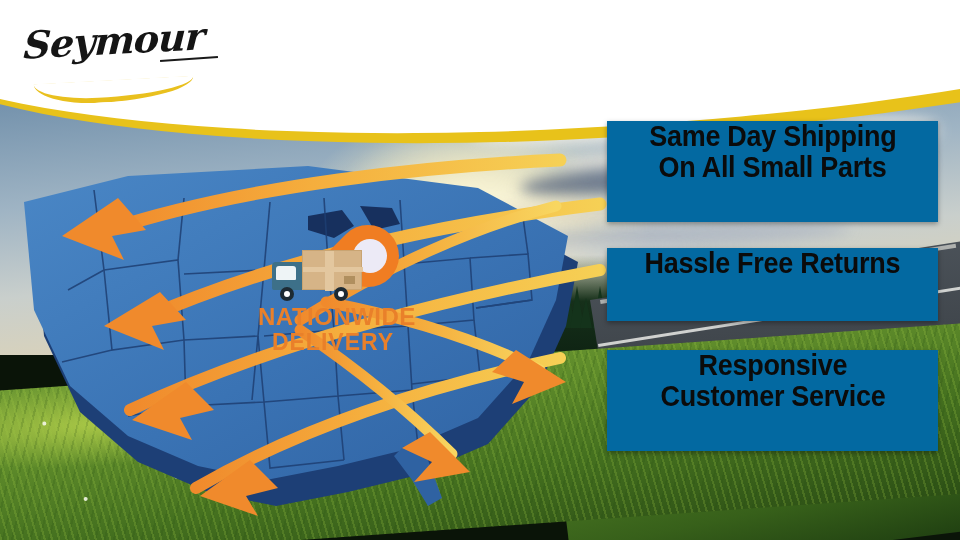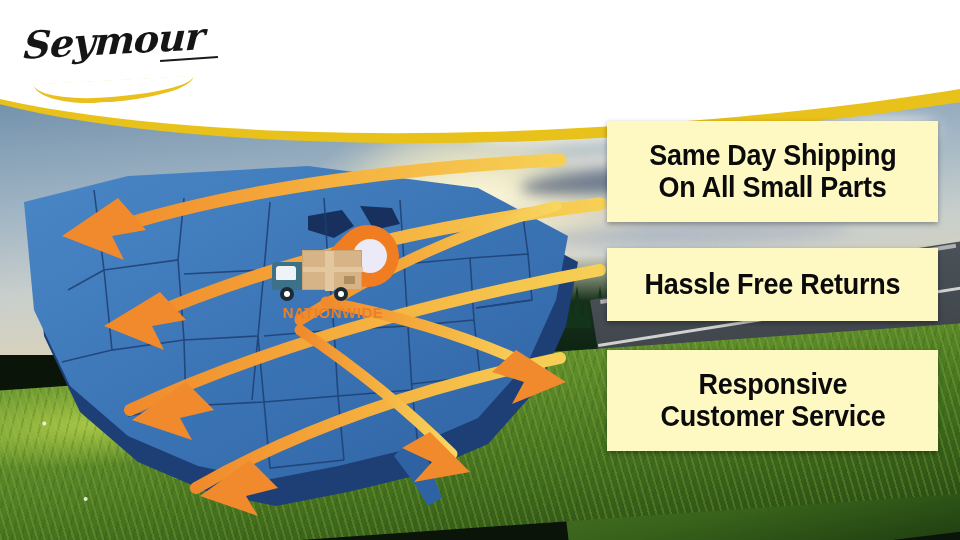--- a/index.html
+++ b/index.html
@@ -152,27 +152,27 @@
   .truck-win{position:absolute;left:4px;top:4px;width:20px;height:14px;background:#eef4f6;border-radius:3px 3px 1px 1px;}
   .truck-box{position:absolute;left:30px;top:2px;width:60px;height:40px;background:#d6b487;border:1px solid #c9a472;}
   .truck-tape{position:absolute;left:22px;top:0;width:9px;height:40px;background:#e3c79f;}
   .truck-tape2{position:absolute;left:0;top:16px;width:60px;height:5px;background:#e3c79f;}
   .truck-label{position:absolute;right:6px;bottom:5px;width:11px;height:8px;background:#b08f5f;}
   .wheel{position:absolute;bottom:-1px;width:14px;height:14px;border-radius:50%;background:#1d2a33;}
   .wheel::after{content:"";position:absolute;left:4px;top:4px;width:6px;height:6px;border-radius:50%;background:#fff;}
   .w1{left:8px;}
   .w2{left:62px;}
   .nw-text{position:absolute;left:258px;top:305px;width:150px;text-align:center;}
-  .nw-1{font-family:"Liberation Sans",sans-serif;font-weight:700;font-size:15px;color:#e9802a;letter-spacing:.5px;line-height:1;}
+  .nw-1{font-family:"Liberation Sans",sans-serif;font-weight:700;font-size:24px;color:#e9802a;letter-spacing:.5px;line-height:1;}
   .nw-2{font-family:"Liberation Sans",sans-serif;font-weight:700;font-size:23px;color:#e9802a;letter-spacing:1px;line-height:1.15;}
 
   
   .promo{
-    position:absolute;background:#fef9c3;
-    display:flex;flex-direction:column;align-items:center;justify-content:center;
+    position:absolute;background:#0369a1;
+    display:flex;flex-direction:column;align-items:center;
     box-shadow:0 2px 5px rgba(0,0,0,.35);
   }
   .promo .line{
     font-family:"Liberation Sans",sans-serif;font-weight:700;
     color:#0b0b0b;text-align:center;line-height:1.08;
     transform:scaleX(.93);letter-spacing:-.3px;
     white-space:nowrap;
   }
   #promo-0{left:607px;top:121px;width:331px;height:101px;}
   #promo-0 .line{font-size:29px;}
@@ -390,20 +390,21 @@
       <div class="truck-tape"></div>
       <div class="truck-tape2"></div>
       <div class="truck-label"></div>
     </div>
     <div class="wheel w1"></div>
     <div class="wheel w2"></div>
   </div>
 
   <div class="nw-text">
     <div class="nw-1">NATIONWIDE</div>
+    <div class="nw-2">DELIVERY</div>
   </div>
 
   <div class="swoosh-wrap">
     <div class="swoosh-yellow"></div>
     <div class="swoosh-white"></div>
   </div>
 
   <div class="logo">
     <div class="logo-word">Seymour</div>
     <div class="logo-underline"></div>

